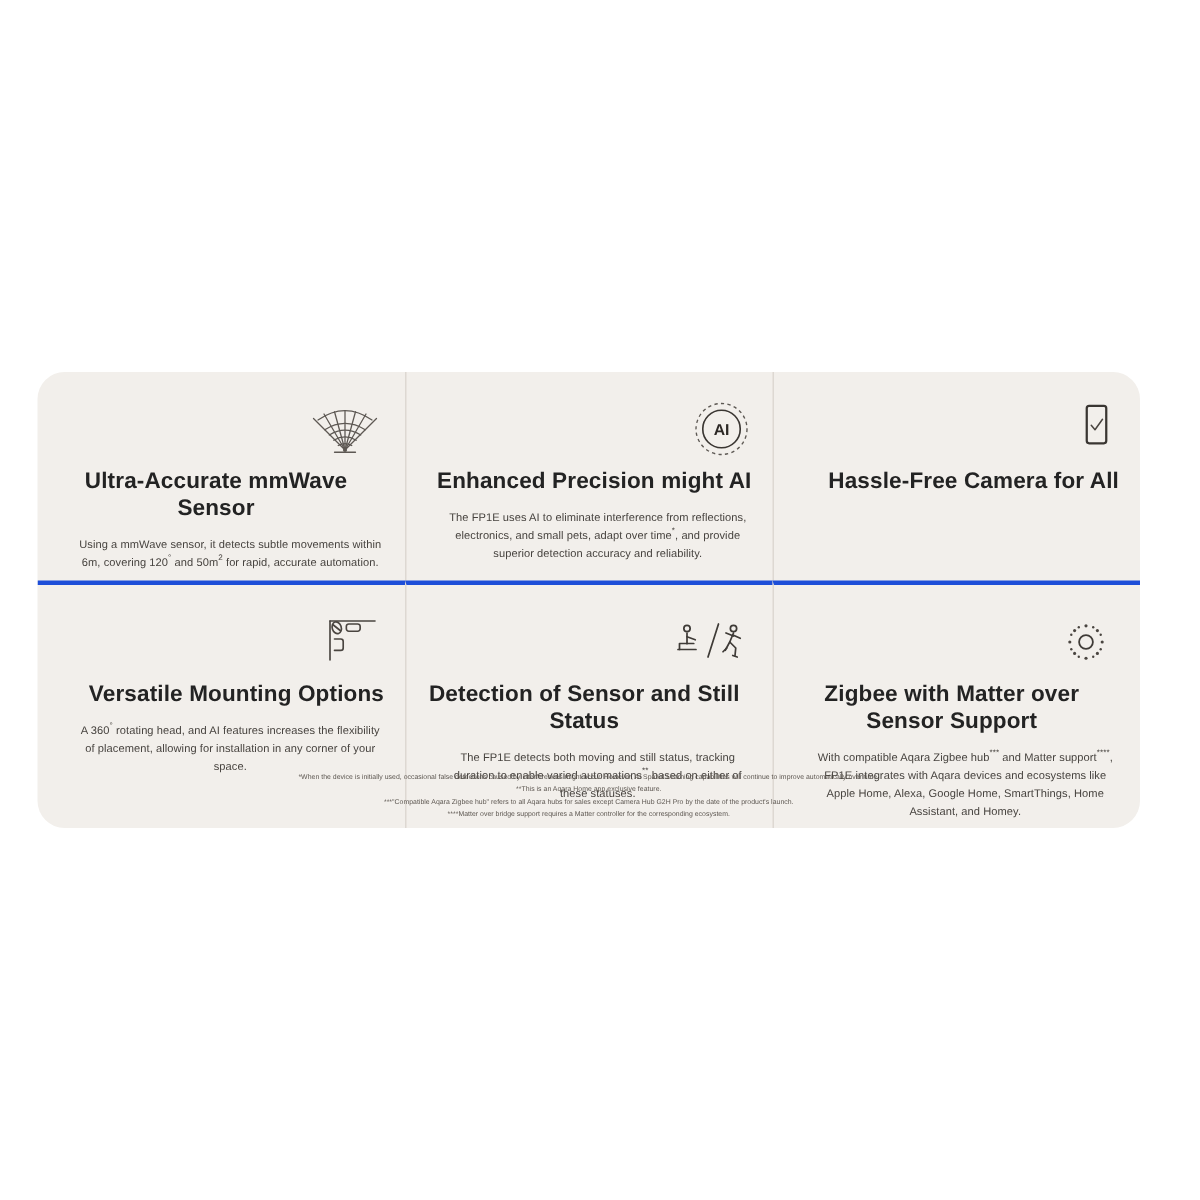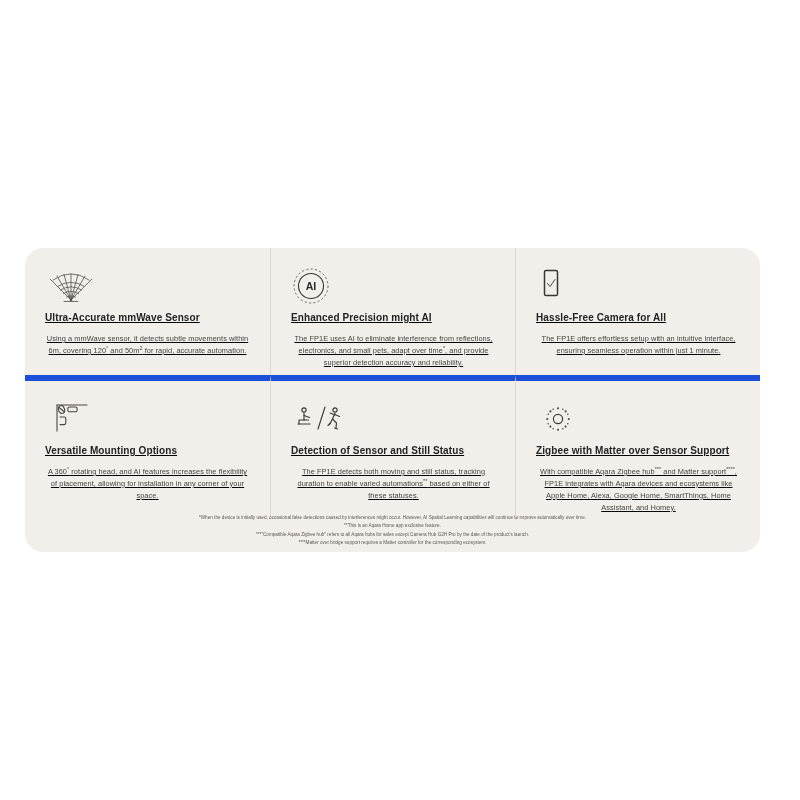--- a/index.html
+++ b/index.html
@@ -37,40 +37,39 @@
     height: 258px;
     display: grid;
     grid-template-columns: 1fr 1fr 1fr;
     grid-template-rows: 1fr 1fr;
   }
   .cell {
     position: relative;
     box-sizing: border-box;
     display: flex;
     flex-direction: column;
-    align-items: flex-start;
+    align-items: flex-end;
     justify-content: flex-start;
-    padding: 16px 14px 6px 20px;
-    text-decoration: underline;
+    padding: 16px 14px 6px 7px;
   }
   .cell.col-mid, .cell.col-right {
     border-left: 1px solid #ddd8d2;
   }
   .cell.row-bot {
-    border-top: 6px solid #1d4ed8;
+    border-top: 3px solid #1d4ed8;
   }
   .icon-wrap {
     height: 44px;
     display: flex;
     align-items: center;
     justify-content: center;
     margin-bottom: 4px;
   }
   .card-title {
-    font-size: 10px;
+    font-size: 15px;
     font-weight: bold;
     color: #232323;
     text-align: center;
     letter-spacing: 0.1px;
     margin-bottom: 9px;
     line-height: 1.2;
   }
   .card-body {
     font-size: 7.4px;
     color: #46423e;
@@ -152,23 +151,20 @@
       </div>
 
       <div class="cell col-right row-top">
         <div class="icon-wrap">
           <svg width="30" height="42" viewBox="0 0 30 42">
             <rect x="8.5" y="5.5" width="13" height="25" rx="1.6" fill="none" stroke="#3a3632" stroke-width="1.5"></rect>
             <path d="M11.5 18.5 L14 21.5 L19 14.5" fill="none" stroke="#4a4540" stroke-width="1" stroke-linecap="round" stroke-linejoin="round"></path>
           </svg>
         </div>
         <div class="card-title">Hassle-Free Camera for All</div>
-        <div class="card-body">
-          The FP1E offers effortless setup with an intuitive interface, ensuring seamless operation within just 1 minute.
-        </div>
       </div>
 
       <div class="cell col-left row-bot">
         <div class="icon-wrap">
           <svg width="48" height="40" viewBox="0 0 48 40">
             <g fill="none" stroke="#4a4540" stroke-width="1.1" stroke-linecap="round">
               <path d="M12 6 L42 6"></path>
               <path d="M12 6 L12 32"></path>
               <ellipse cx="16.5" cy="10.5" rx="3" ry="4" transform="rotate(-18 16.5 10.5)"></ellipse>
               <path d="M14 8.5 L19 12.5"></path>

